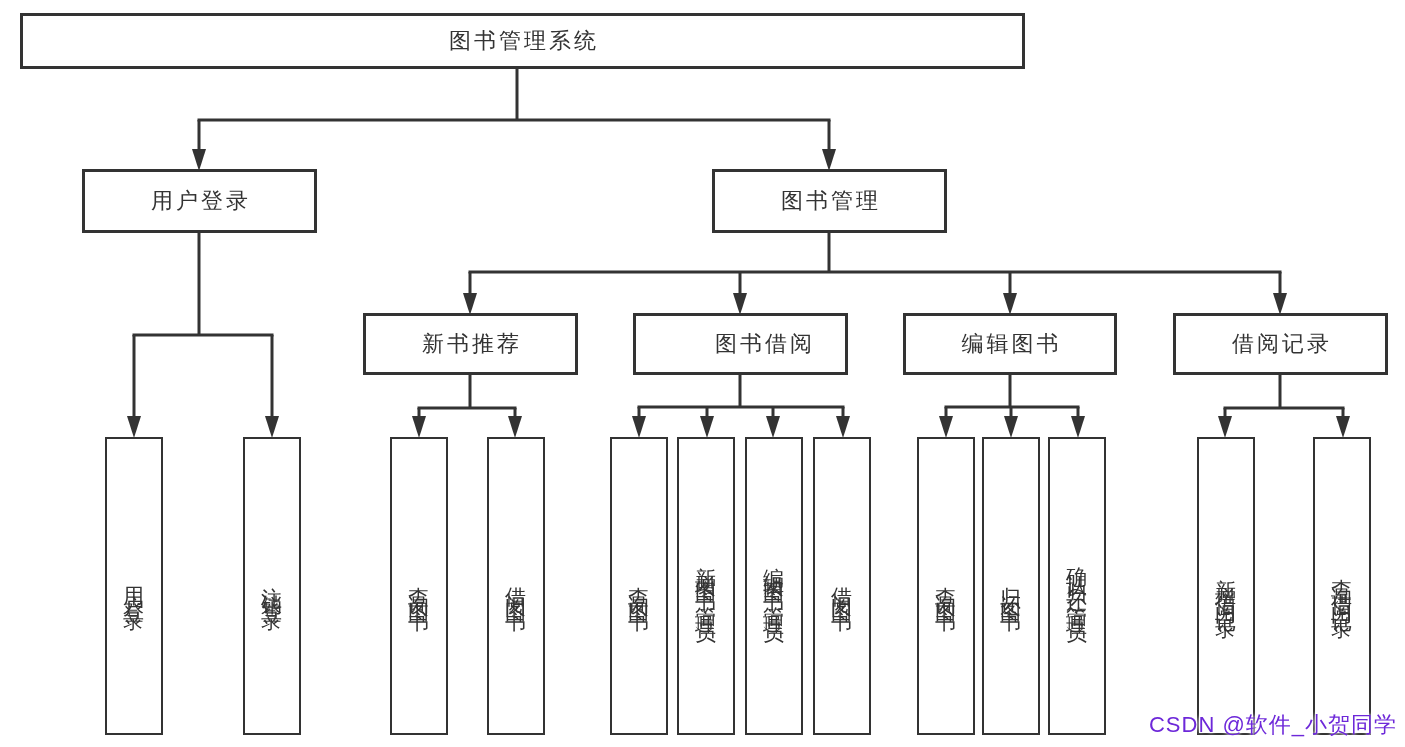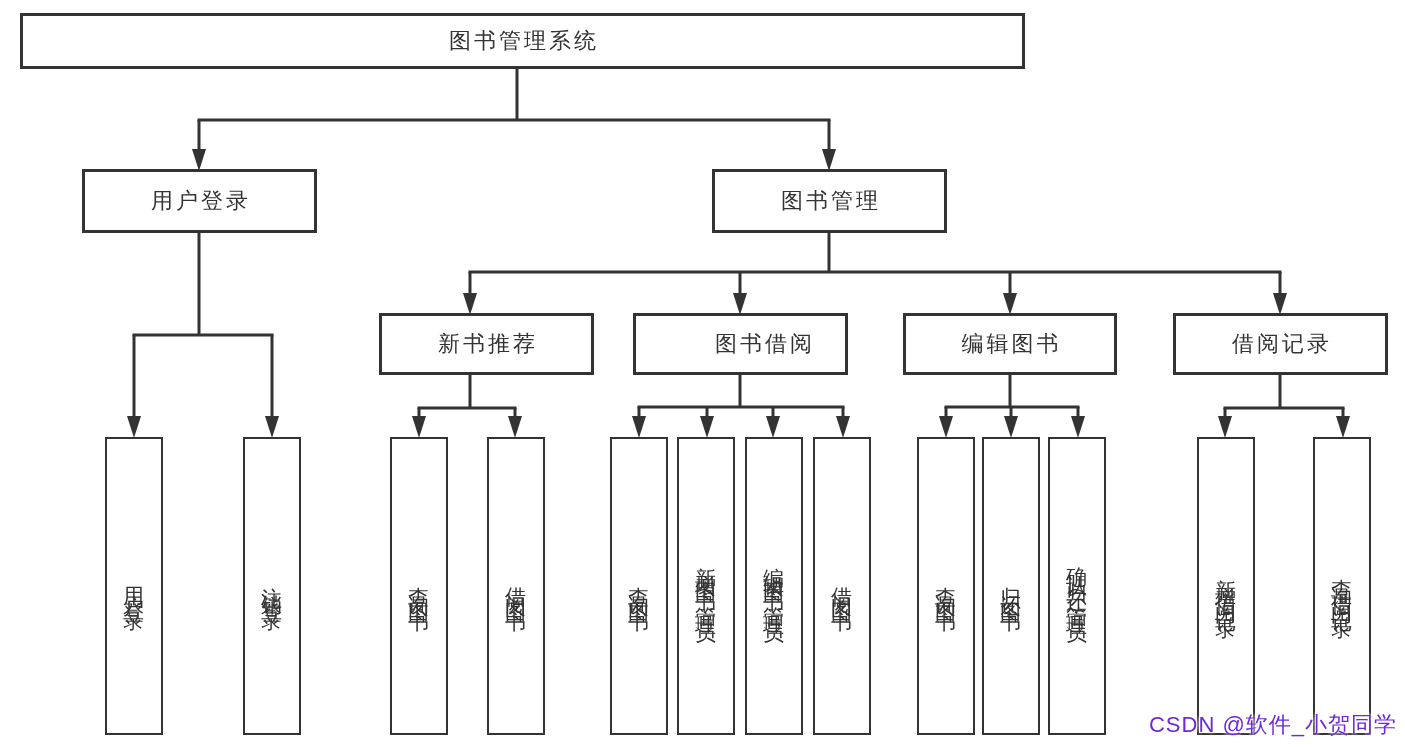--- a/index.html
+++ b/index.html
@@ -127,21 +127,21 @@
         <polygon points="1336,416 1350,416 1343,438" stroke="none"></polygon>
       </g>
     </g>
   </svg>
 
   <div class="node" style="left:20px;top:13px;width:1005px;height:56px;">图书管理系统</div>
 
   <div class="node" style="left:82px;top:169px;width:235px;height:64px;">用户登录</div>
   <div class="node" style="left:712px;top:169px;width:235px;height:64px;">图书管理</div>
 
-  <div class="node" style="left:379px;top:313px;width:215px;height:62px;">新书推荐</div>
+  <div class="node" style="left:363px;top:313px;width:215px;height:62px;">新书推荐</div>
   <div class="node" style="left:633px;top:313px;width:215px;height:62px;padding-left:46px;">图书借阅</div>
   <div class="node" style="left:903px;top:313px;width:214px;height:62px;">编辑图书</div>
   <div class="node" style="left:1173px;top:313px;width:215px;height:62px;">借阅记录</div>
 
   <div class="node leaf" style="left:105px;top:437px;width:58px;height:298px;">用户登录</div>
   <div class="node leaf" style="left:243px;top:437px;width:58px;height:298px;">注销登录</div>
 
   <div class="node leaf" style="left:390px;top:437px;width:58px;height:298px;">查询图书</div>
   <div class="node leaf" style="left:487px;top:437px;width:58px;height:298px;">借阅图书</div>
 

